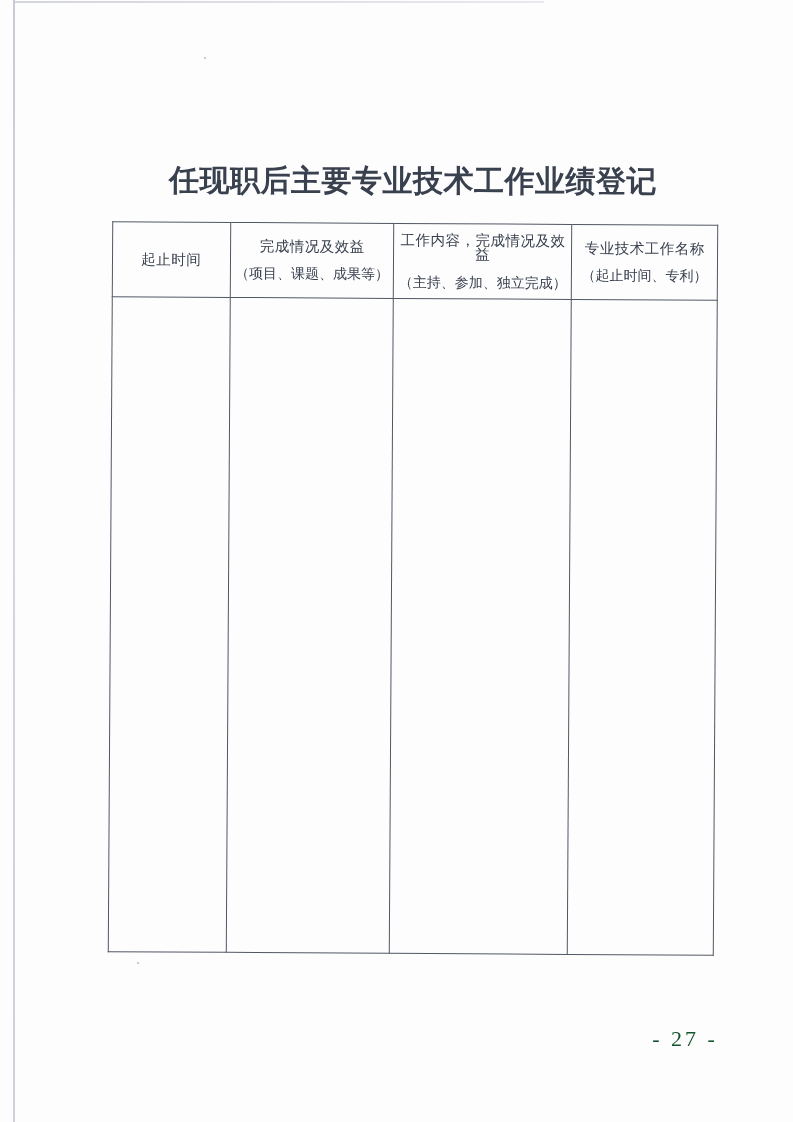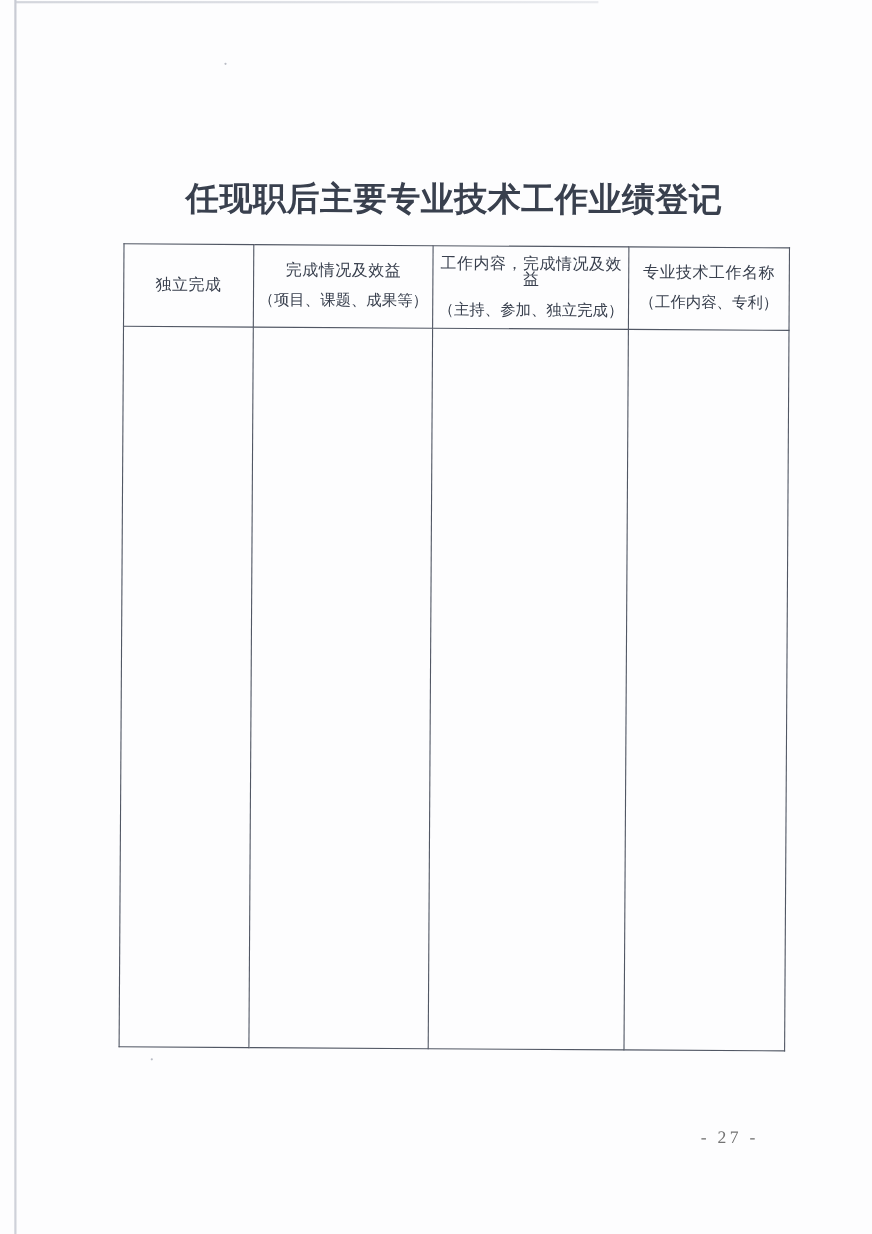--- a/index.html
+++ b/index.html
@@ -91,23 +91,24 @@
     display: none;
   }
   .form-table tbody td {
     vertical-align: top;
   }
   .page-number {
     position: absolute;
     left: 637px;
     top: 1026px;
     width: 96px;
-    font-size: 16px;
+    text-align: center;
+    font-size: 22px;
     letter-spacing: 3px;
-    color: #737373;
+    color: #14532d;
   }
   
   .speck-1 {
     position: absolute;
     left: 204px;
     top: 57px;
     width: 2px;
     height: 2px;
     background: #b9bcc5;
     border-radius: 50%;
@@ -138,40 +139,40 @@
     <colgroup>
       <col style="width:19.47%">
       <col style="width:27.06%">
       <col style="width:29.37%">
       <col style="width:24.10%">
     </colgroup>
     <thead>
       <tr>
         <th>
           <div class="th-inner">
-            <span class="h-line">独立完成</span>
+            <span class="h-line">起止时间</span>
 
           </div>
         </th>
         <th>
           <div class="th-inner">
             <span class="h-line">完成情况及效益</span>
             <span class="h-line h-sub">（项目、课题、成果等）</span>
           </div>
         </th>
         <th>
           <div class="th-inner">
             <span class="h-line">工作内容，完成情况及效益</span>
             <span class="h-line h-sub">（主持、参加、独立完成）</span>
           </div>
         </th>
         <th>
           <div class="th-inner">
             <span class="h-line">专业技术工作名称</span>
-            <span class="h-line h-sub">（工作内容、专利）</span>
+            <span class="h-line h-sub">（起止时间、专利）</span>
           </div>
         </th>
       </tr>
     </thead>
     <tbody>
       <tr>
         <td></td>
         <td></td>
         <td></td>
         <td></td>

